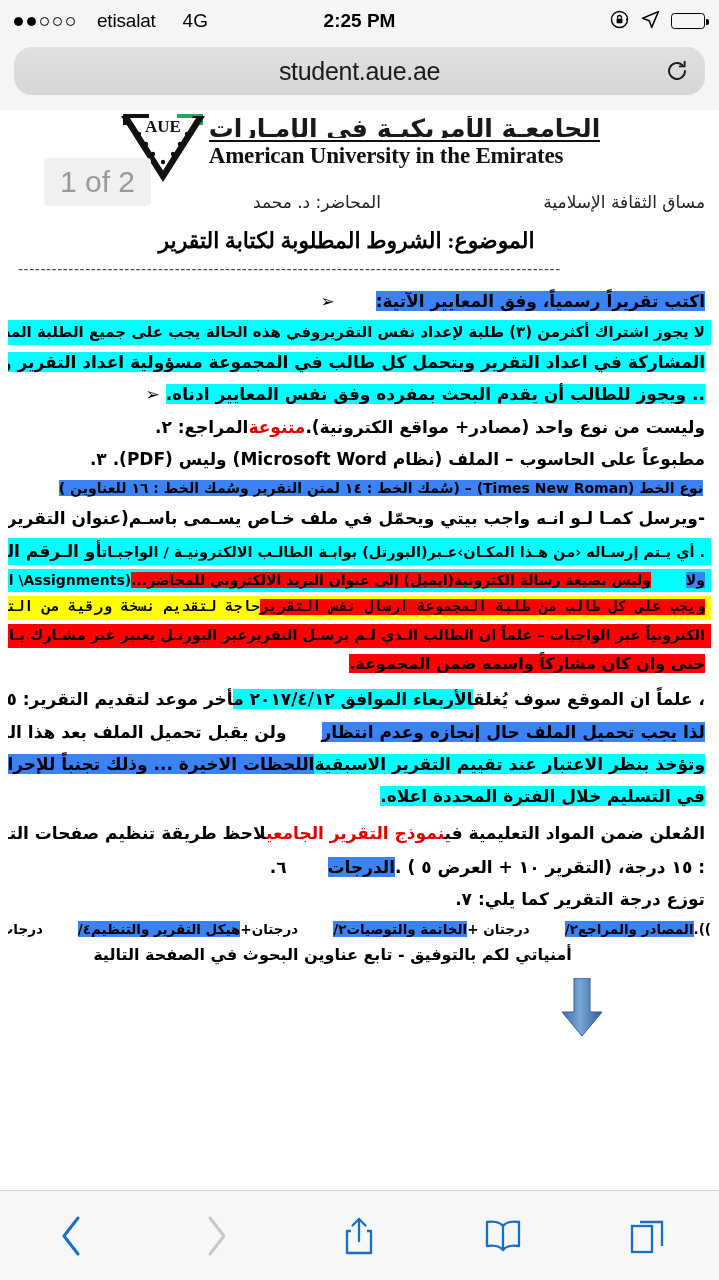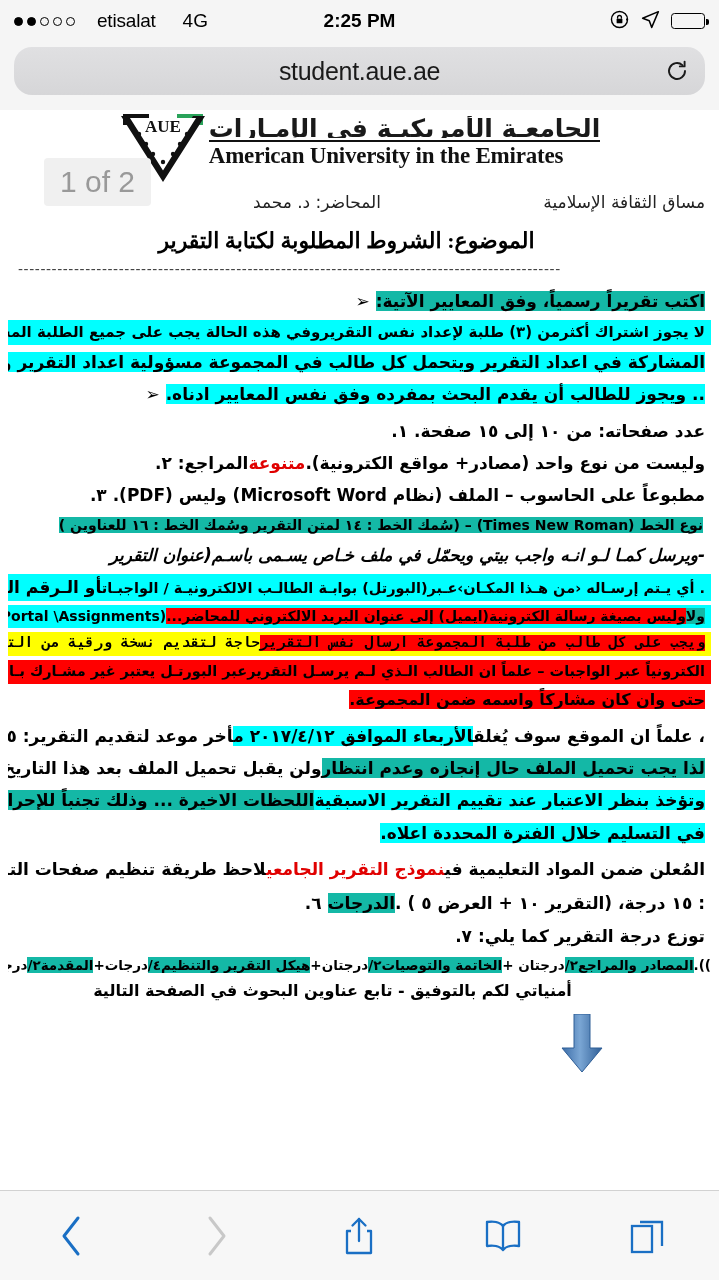--- a/index.html
+++ b/index.html
@@ -67,21 +67,21 @@
   }
 
   .dashrule { color:#444; font-size:15px; letter-spacing:0.6px; white-space:nowrap; overflow:hidden; height:20px; margin:2px 0 8px; padding:0 10px; direction:ltr; }
 
   
   .doc-body { font-family:"DejaVu Sans", sans-serif; color:#000; }
   .ln { font-size:17px; font-weight:700; line-height:1.55; margin:0 0 6px; padding:0 6px; white-space:nowrap; overflow:hidden; }
   .ln.c { text-align:center; }
   .ln.r { text-align:right; }
 
-  mark.y { background:#14b8a6; color:#000; }
+  mark.y { background:#3b82f6; color:#000;margin-left:35px; }
   mark.c { background:#00ffff; color:#000; }
   mark.r { background:#ff0000; color:#000; }
   .red { color:#e00000; }
   .bullet { font-family:"DejaVu Sans",sans-serif; }
 
   .full-red { background:#ff0000; padding:1px 6px; }
   .full-cy { background:#00ffff; padding:1px 6px; }
   .full-yl { background:#ffff00; padding:1px 6px; }
 
   .row-strip { white-space:nowrap; overflow:hidden; font-size:15px; font-weight:700; line-height:1.5; margin-bottom:4px; }
@@ -198,39 +198,35 @@
 
       <div class="ln r" style="padding-left:14px;">
         <mark class="c"><span>المشاركة في اعداد التقرير ويتحمل كل طالب في المجموعة مسؤولية اعداد التقرير ومحتوياته وتنظيمه.</span></mark>
       </div>
 
       <div class="ln r" style="padding-left:14px;">
         <mark class="c"><span>.. ويجوز للطالب أن يقدم البحث بمفرده وفق نفس المعايير ادناه.</span></mark>
         <span class="bullet">➢</span>
       </div>
 
-      <div class="ln r" style="padding-left:40px; margin-top:10px;">
-        <span>عدد صفحاته: من ١٠ إلى ١٥ صفحة.</span>
-        <span>١.</span>
-      </div>
 
       <div class="ln r" style="padding-left:40px;">
         <span> وليست من نوع واحد (مصادر+ مواقع الكترونية).</span><span class="red">متنوعة</span><span>المراجع: </span>
         <span>٢.</span>
       </div>
 
       <div class="ln r" style="padding-left:36px;">
         <span>مطبوعاً على الحاسوب – الملف (نظام Microsoft Word) وليس (PDF).</span>
         <span>٣.</span>
       </div>
       <div class="row-strip" style="text-align:right; font-size:14px; padding:0 8px;">
         <mark class="y"><span>نوع الخط (Times New Roman) – (سُمك الخط : ١٤ لمتن التقرير   وسُمك الخط :  ١٦ للعناوين )</span></mark>
       </div>
 
-      <div class="ln r" style="padding-left:6px; margin-top:6px;font-style:italic;">
+      <div class="ln r" style="padding-left:6px; margin-top:6px;">
         <span> -ويرسل كمـا لـو انـه واجب بيتي ويحمّل في ملف خـاص يسـمى باسـم(عنوان التقرير</span>
         
       </div>
       <div class="row-strip full-cy" style="text-align:right; font-size:14.5px;">
         <span> . أي يـتم إرسـاله ‹من هـذا المكـان›عـبر(البورتل) بوابـة الطالـب الالكترونيـة / الواجبـات</span><span style="font-size:17px;">أو الـرقم الجـامعي للطالب)</span>
       </div>
       <div class="row-strip full-cy" style="text-align:right; font-size:14px; position:relative;">
         <mark class="y"><span>ولا</span></mark><mark class="r"><span>وليس بصيغة رسالة الكترونية(ايميل) إلى عنوان البريد الالكتروني للمحاضر...</span></mark><span style="direction:ltr; display:inline-block;">(StudentPortal \Assignments)</span>
       </div>
       <div class="row-strip full-yl" style="text-align:right; font-size:14.5px;font-family:Liberation Mono, monospace;">

